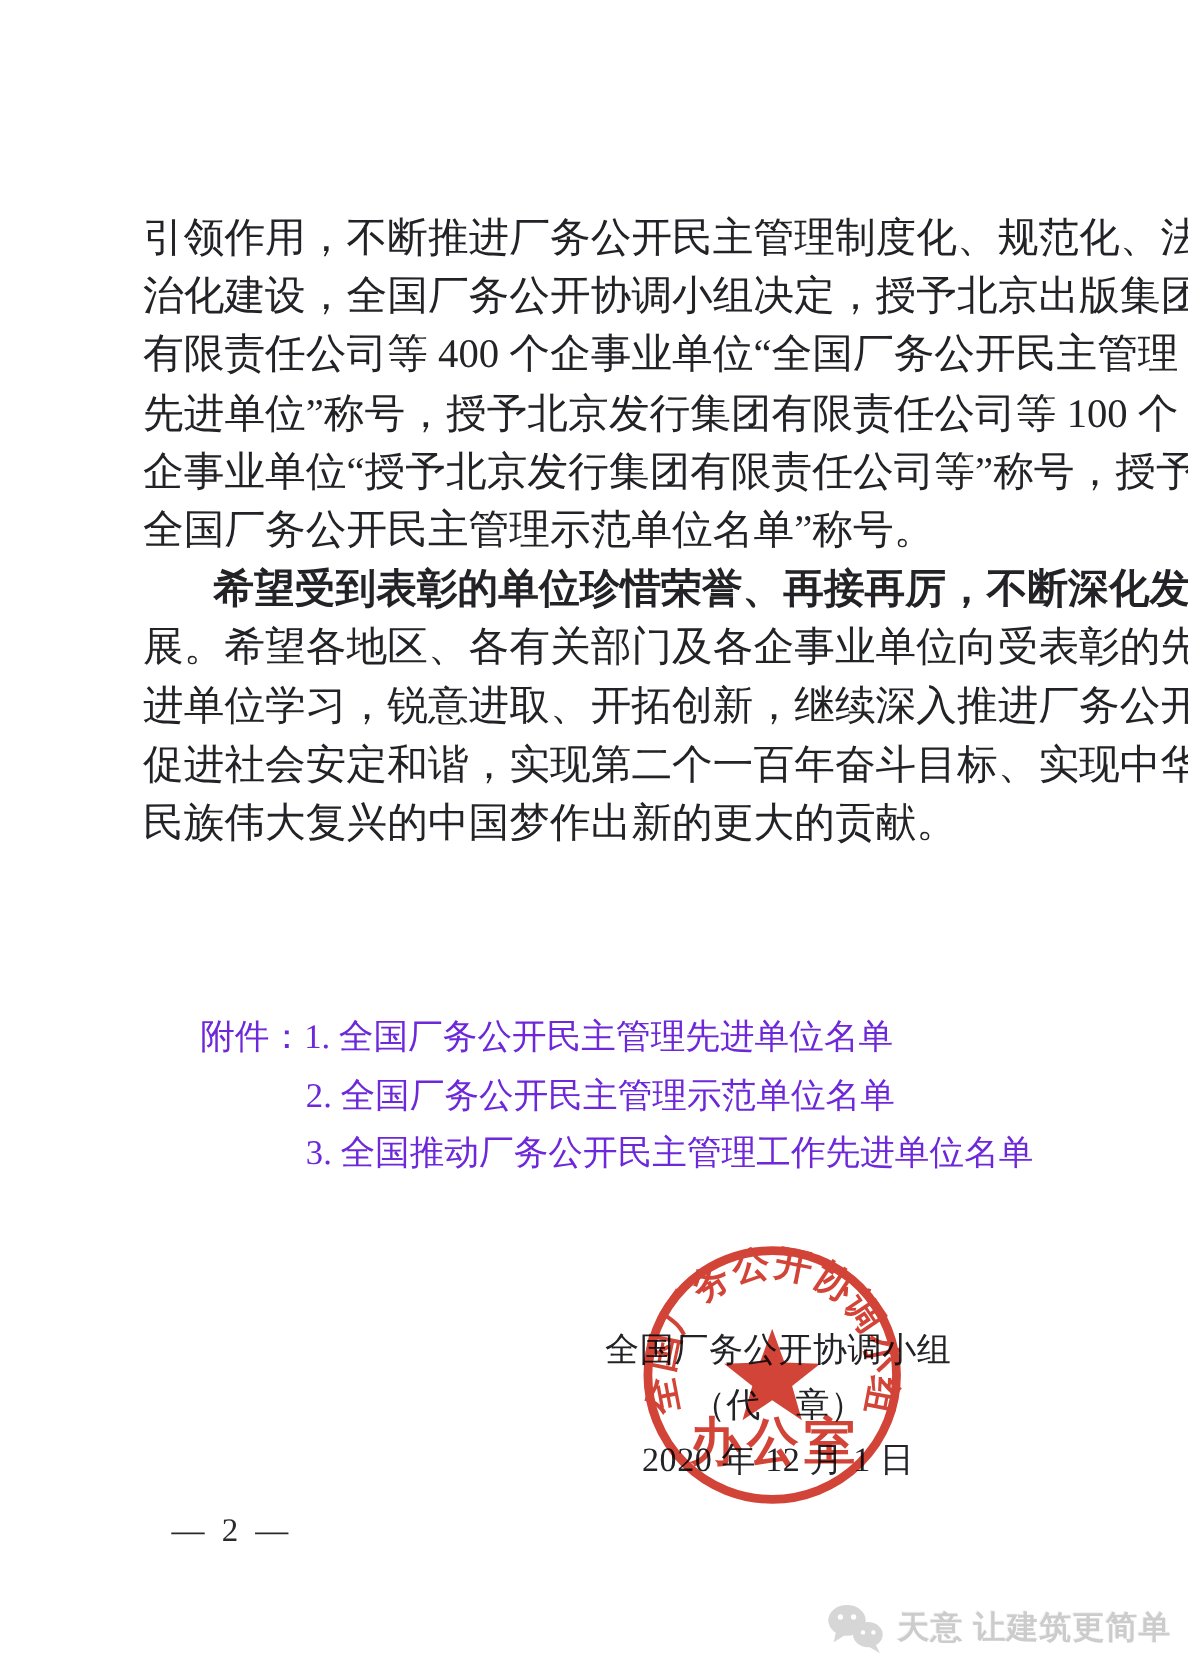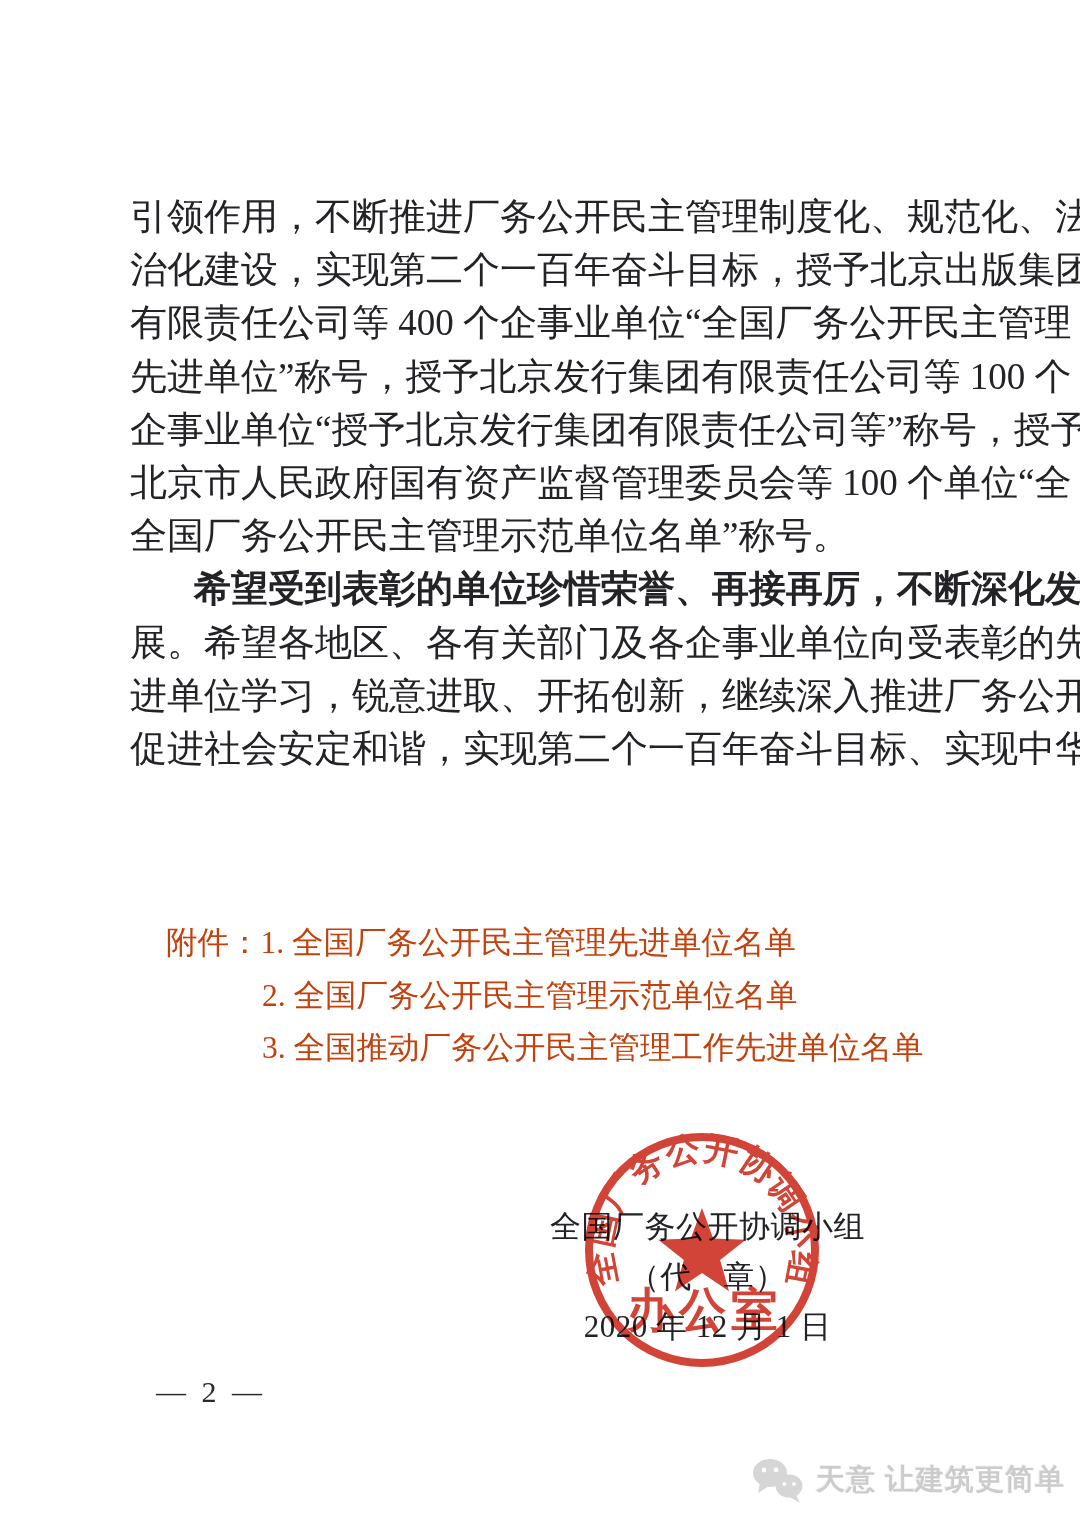--- a/index.html
+++ b/index.html
@@ -25,22 +25,22 @@
     overflow:visible;
   }
   .bline.endline{
     text-align:left;
     text-align-last:left;
     white-space:normal;
   }
   .bline.indent{ text-indent:64px;font-weight:bold; }
   
   .attachments{
-    position:absolute;left:166px;top:917px;width:780px;
-    font-size:31.5px;line-height:52.5px;color:#c2410c;
+    position:absolute;left:182px;top:917px;width:780px;
+    font-size:31.5px;line-height:52.5px;color:#6d28d9;
   }
   .attach-line{ white-space:nowrap; }
   .attach-item-cont{ padding-left:96px; }
   
   .signature{
     position:absolute;left:535px;top:1202px;width:345px;
     text-align:center;font-size:31px;line-height:50px;
     color:#232327;z-index:1;
   }
   .sig-line{ white-space:nowrap; letter-spacing:0.5px; }
@@ -67,30 +67,30 @@
     white-space:nowrap;
   }
 </style>
 </head>
 <body>
 
 <div class="page">
 
   <div class="body-text">
     <div class="bline">引领作用，不断推进厂务公开民主管理制度化、规范化、法</div>
-    <div class="bline">治化建设，实现第二个一百年奋斗目标，授予北京出版集团</div>
+    <div class="bline">治化建设，全国厂务公开协调小组决定，授予北京出版集团</div>
     <div class="bline">有限责任公司等 400 个企事业单位“全国厂务公开民主管理</div>
     <div class="bline">先进单位”称号，授予北京发行集团有限责任公司等 100 个</div>
     <div class="bline">企事业单位“授予北京发行集团有限责任公司等”称号，授予</div>
-    <div class="bline">北京市人民政府国有资产监督管理委员会等 100 个单位“全</div>
     <div class="bline endline">全国厂务公开民主管理示范单位名单”称号。</div>
     <div class="bline indent">希望受到表彰的单位珍惜荣誉、再接再厉，不断深化发</div>
     <div class="bline">展。希望各地区、各有关部门及各企事业单位向受表彰的先</div>
     <div class="bline">进单位学习，锐意进取、开拓创新，继续深入推进厂务公开</div>
     <div class="bline">促进社会安定和谐，实现第二个一百年奋斗目标、实现中华</div>
+    <div class="bline endline">民族伟大复兴的中国梦作出新的更大的贡献。</div>
   </div>
 
   <div class="attachments">
     <div class="attach-line"><span>附件：</span><span>1. 全国厂务公开民主管理先进单位名单</span></div>
     <div class="attach-line attach-item-cont">2. 全国厂务公开民主管理示范单位名单</div>
     <div class="attach-line attach-item-cont">3. 全国推动厂务公开民主管理工作先进单位名单</div>
   </div>
 
   <div class="signature">
     <div class="sig-line">全国厂务公开协调小组</div>

